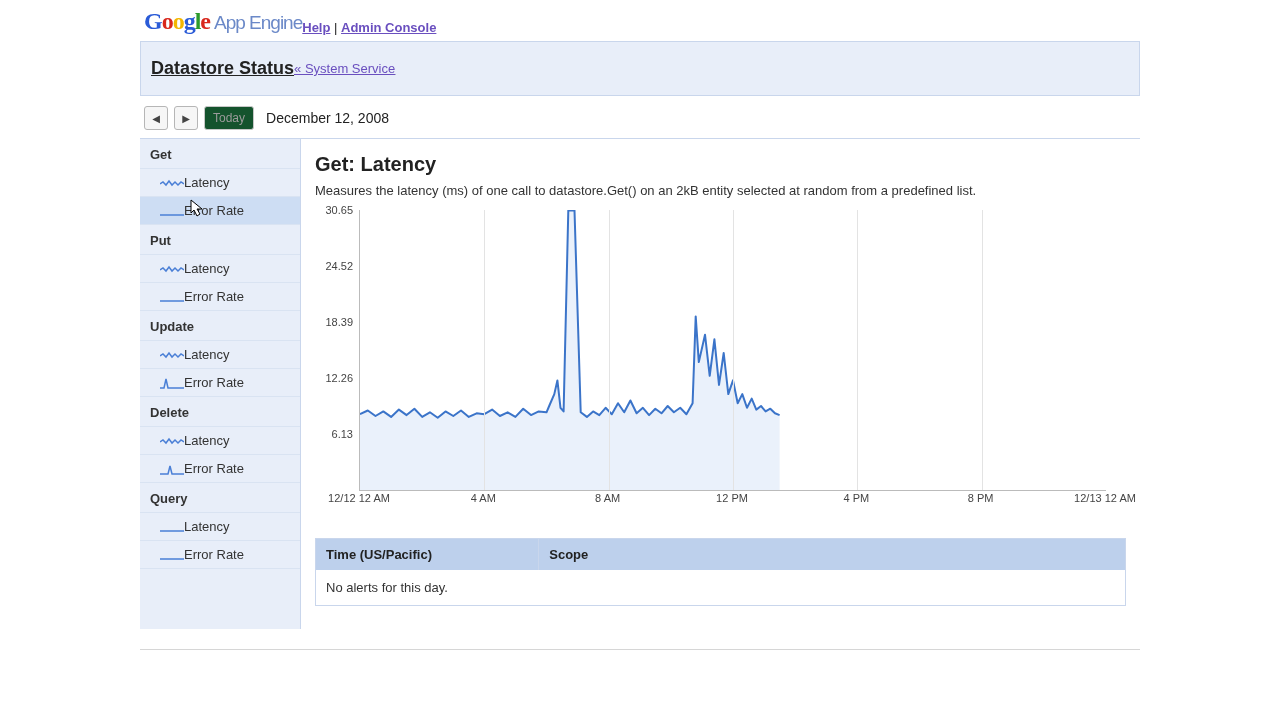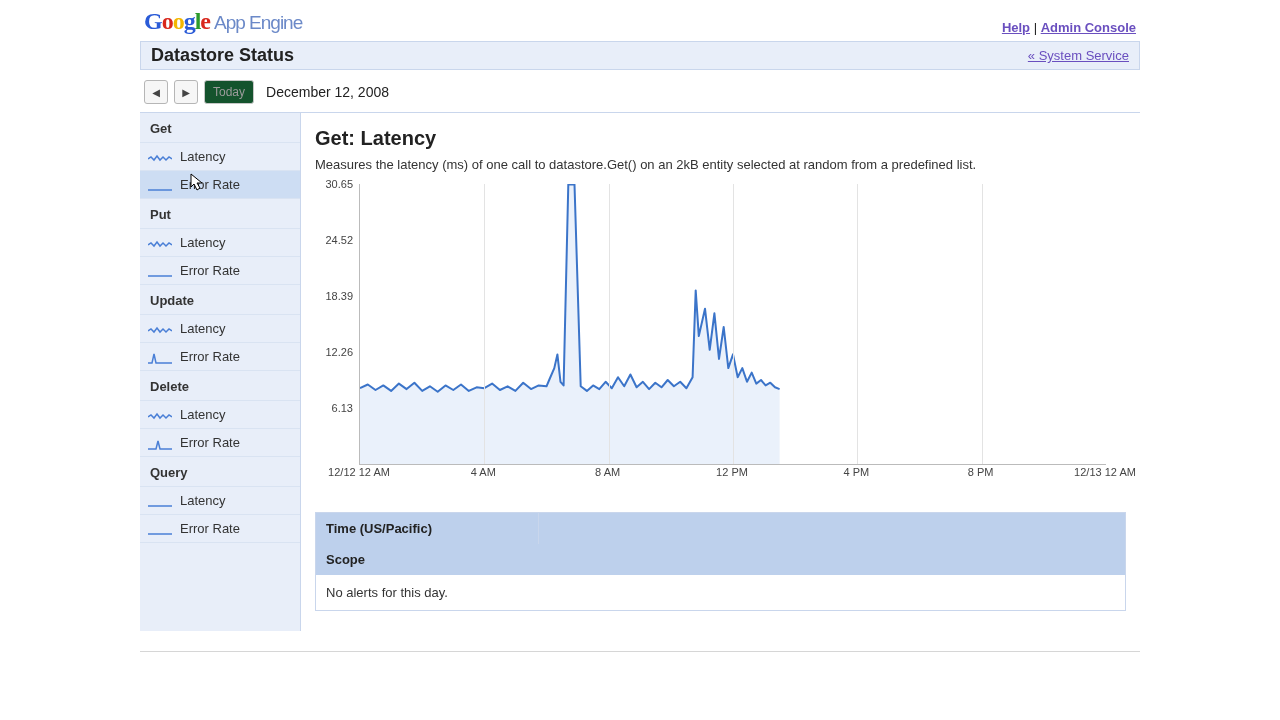--- a/index.html
+++ b/index.html
@@ -1,49 +1,49 @@
 <!DOCTYPE html>
 <html><head>
 <meta charset="utf-8">
 <style>
   html,body{margin:0;padding:0;background:#fff;font-family:Arial,Helvetica,sans-serif;font-size:13px;color:#222;}
   .page{width:1000px;margin:0 auto;padding:6px 0 30px 0;}
-  .topbar{display:flex;justify-content:space-between;align-items:flex-end;padding:2px 4px 6px 4px;}
+  .topbar{display:flex;align-items:flex-end;padding:2px 4px 6px 4px;}
   .logo{font-family:"Times New Roman",serif;font-size:24px;font-weight:bold;letter-spacing:-1px;}
   .logo .g1{color:#2a5bd7;} .logo .g2{color:#d8271c;} .logo .g3{color:#f3b600;}
   .logo .g4{color:#2a5bd7;} .logo .g5{color:#2c9a2c;} .logo .g6{color:#d8271c;}
   .appengine{font-family:Arial;font-size:19px;color:#6b89c8;font-weight:normal;margin-left:4px;}
   .toplinks a{color:#6a4fbf;text-decoration:underline;font-weight:bold;}
-  .statusbar{background:#e8eef9;border:1px solid #c9d6ec;padding:3px 10px;display:flex;justify-content:space-between;align-items:center;}
+  .statusbar{background:#e8eef9;border:1px solid #c9d6ec;padding:16px 10px;display:flex;align-items:center;text-decoration:underline;}
   .statusbar h1{margin:0;font-size:18px;font-weight:bold;}
   .statusbar a{color:#6a4fbf;text-decoration:underline;font-size:13px;}
   .datebar{padding:10px 4px 8px 4px;display:flex;align-items:center;gap:6px;}
   .navbtn{width:22px;height:22px;border:1px solid #b6b6b6;border-radius:3px;background:#f6f6f6;display:flex;align-items:center;justify-content:center;font-size:10px;color:#444;cursor:pointer;}
   .today{height:22px;padding:0 8px;border:1px solid #c7c7c7;border-radius:3px;background:#14532d;color:#9b9b9b;font-size:12px;display:flex;align-items:center;cursor:default;}
   .datestr{margin-left:6px;font-size:14px;color:#222;}
   .cols{display:flex;border-top:1px solid #c9d6ec;}
   .sidebar{width:160px;background:#e8eef9;border-right:1px solid #c9d6ec;padding-bottom:60px;}
   .sidehdr{padding:8px 10px 6px 10px;font-weight:bold;color:#333;border-bottom:1px solid #d9e3f2;}
-  .sideitem{display:flex;align-items:flex-end;gap:8px;padding:6px 8px;border-bottom:1px solid #d9e3f2;cursor:pointer;color:#333;}
+  .sideitem{display:flex;align-items:center;padding:6px 20px;border-bottom:1px solid #d9e3f2;cursor:pointer;color:#333;}
   .sideitem.selected{background:#cdddf3;}
   .sideitem .spark{width:24px;height:12px;display:inline-block;flex-shrink:0;}
   .sideitem .spark svg{display:block;}
   .main{flex:1;padding:10px 14px 20px 14px;}
   .main h2{margin:4px 0 6px 0;font-size:20px;font-weight:bold;}
   .desc{margin:0 0 10px 0;color:#333;line-height:1.35;}
   .chartwrap{position:relative;height:300px;margin-right:20px;}
   .ylabels{position:absolute;left:0;top:0;width:40px;height:300px;}
   .ylab{position:absolute;right:2px;font-size:11px;color:#444;transform:translateY(-50%);}    
   .plot{position:absolute;left:44px;right:0;top:0;height:280px;border-left:1px solid #bbb;border-bottom:1px solid #bbb;}
   .glv{position:absolute;top:0;bottom:0;border-left:1px solid #e3e3e3;}
   .area{position:absolute;left:0;top:0;width:100%;height:100%;}
   .xlabels{position:absolute;left:44px;right:0;top:282px;height:18px;}
   .xlab{position:absolute;font-size:11px;color:#444;transform:translateX(-50%);white-space:nowrap;}
   .alerts{margin-top:28px;border:1px solid #c9d6ec;}
-  .alerts-hdr{display:flex;background:#bdd0ec;font-weight:bold;flex-direction:column;}
+  .alerts-hdr{display:flex;background:#bdd0ec;font-weight:bold;}
   .alerts-hdr div{padding:8px 10px;border-right:1px solid #c9d6ec;}
   .alerts-hdr div:last-child{border-right:none;}
   .alerts-row{padding:10px 10px;color:#333;}
   hr.ftr{border:none;border-top:1px solid #d6d6d6;margin:20px 0 10px 0;}
   .footer{text-align:center;color:#444;font-size:13px;}
   .footer a{color:#2a5bd7;text-decoration:underline;}
   .cursor-icon{position:absolute;left:48px;top:70px;width:16px;height:20px;pointer-events:none;z-index:10;}
 </style>
 </head>
 <body>

